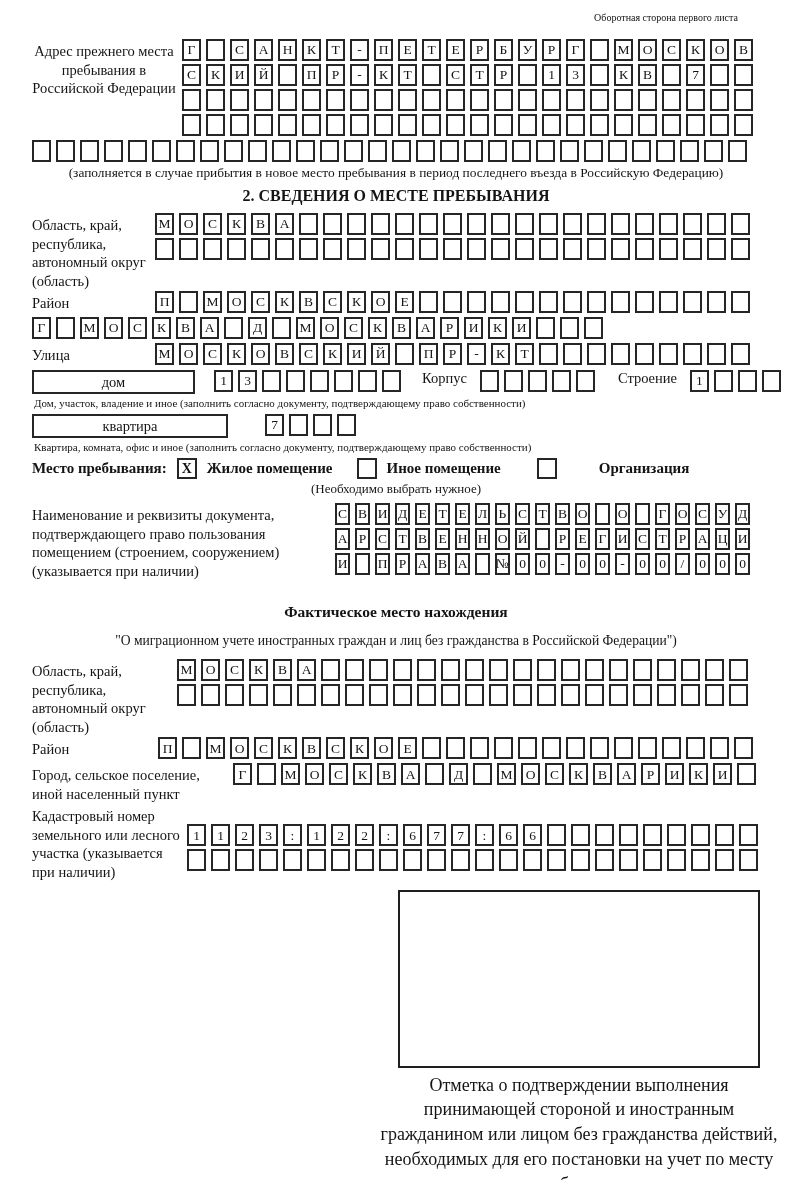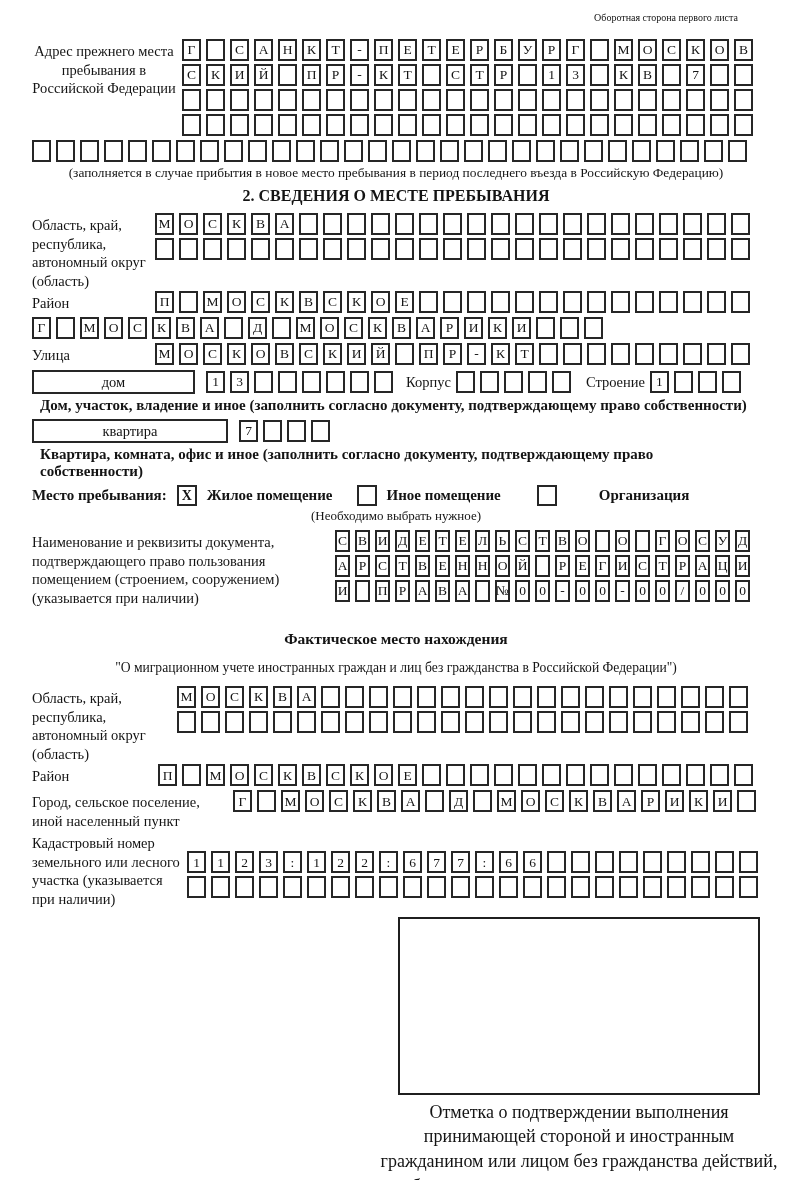--- a/index.html
+++ b/index.html
@@ -28,29 +28,29 @@
     display: inline-flex; align-items: center; justify-content: center;
     font-size: 13.5px; line-height: 1;
   }
   .narrow .cell { width: 15px; border-width: 2px; }
   .fullrow { margin-left: 0; }
 
   .note-center { text-align: center; font-size: 13.4px; margin: 3px 0 6px; }
   .sec-title { text-align: center; font-size: 16px; font-weight: bold; margin: 6px 0 8px; }
   .sub-title { text-align: center; font-size: 15.5px; font-weight: bold; margin: 23px 0 10px; }
 
-  .inline-row { display: flex; align-items: center; gap: 5px; margin: 2px 0 3px; }
+  .inline-row { display: flex; align-items: flex-start; gap: 13px; margin: 2px 0 3px; }
   .wide-box {
     border: 2px solid #262626; height: 24px; flex: none;
     display: flex; align-items: center; justify-content: center; font-size: 14.5px;
   }
   .house-box { width: 163px; margin-right: 6px; }
-  .apt-box { width: 196px; margin-right: 6px; }
+  .apt-box { width: 196px; margin-right: 24px; }
   .inline-label { font-size: 14.5px; flex: none; }
-  .caption { font-size: 15px; margin: 1px 8px 5px; font-weight: bold; }
+  .caption { font-size: 11px; margin: 1px 2px 5px; }
 
   .stay-row { display: flex; align-items: center; font-size: 15px; margin-top: 4px; font-weight: bold; }
   .chk {
     width: 20px; height: 21px; border: 2px solid #262626; flex: none;
     display: inline-flex; align-items: center; justify-content: center;
     font-size: 14px; margin: 0 10px;
   }
   .opt-label { flex: none; }
   .choose-note { text-align: center; font-size: 13px; margin: 2px 0 6px; }
 

